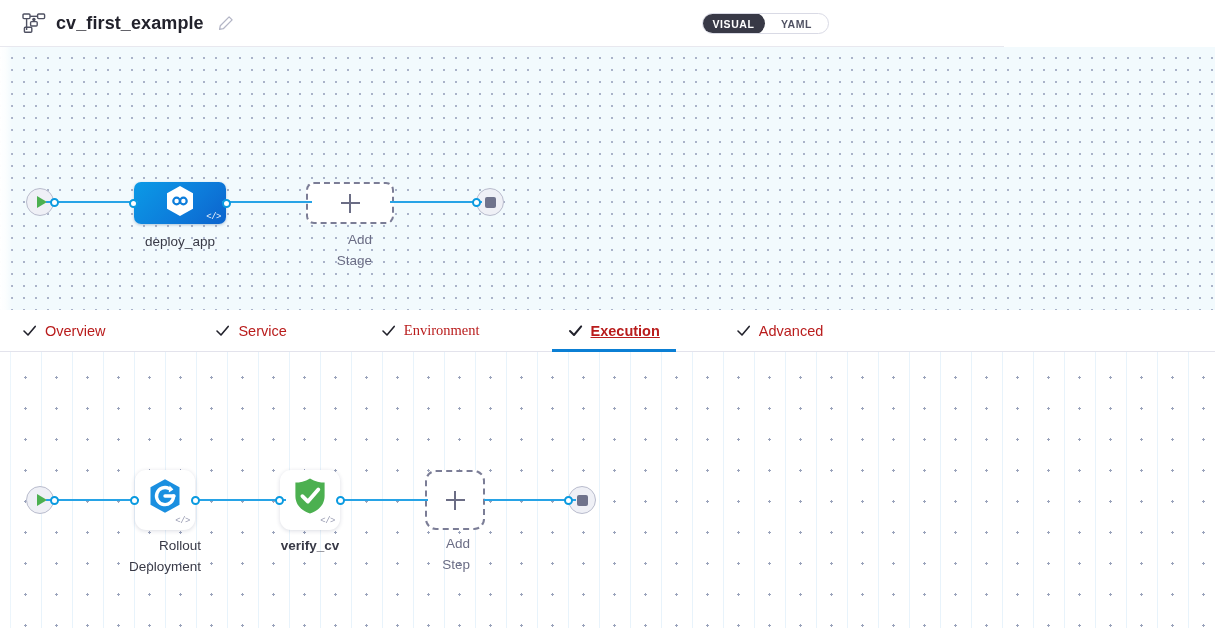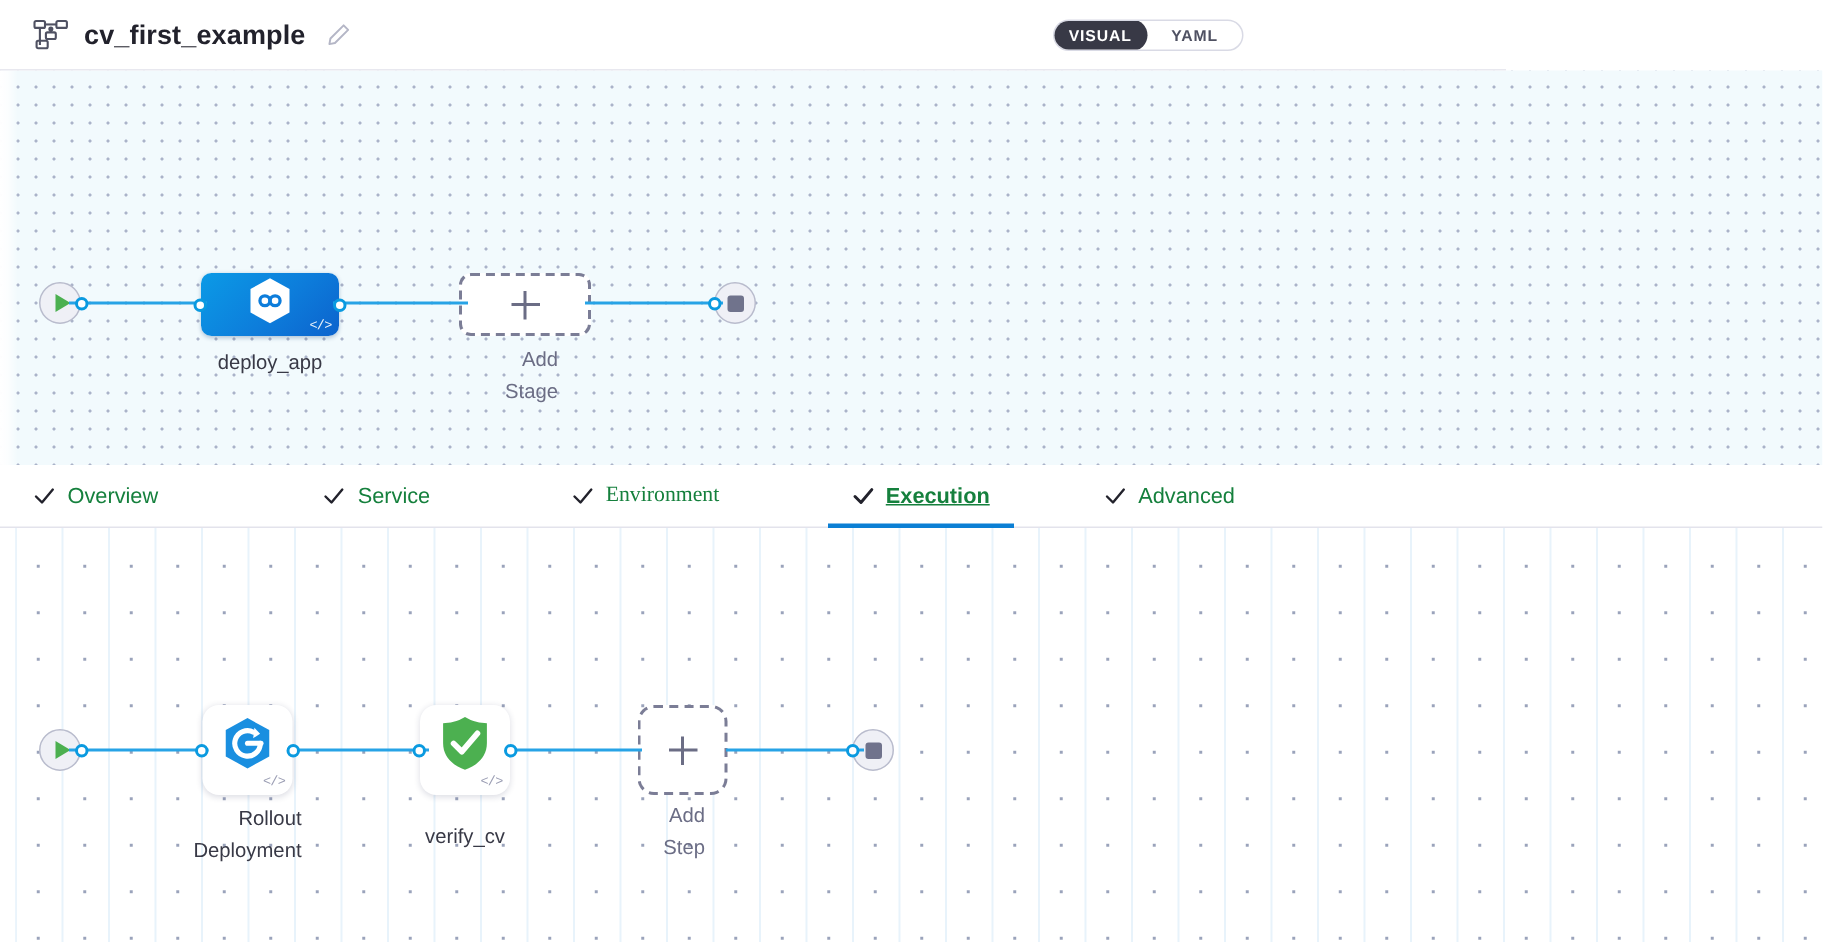--- a/index.html
+++ b/index.html
@@ -107,21 +107,21 @@
   .tab {
     display: flex; align-items: center; gap: 8px;
     padding: 0 16px;
     margin-left: 12px;
     cursor: pointer;
     position: relative;
     box-sizing: border-box;
   }
   .tab:first-child { margin-left: 14px; }
   .tab-label {
-    font-size: 14.5px; color: #15803d;
+    font-size: 14.5px; color: #b91c1c;
     white-space: nowrap;
   }
   .tab.active .tab-label { font-weight: bold; text-decoration: underline; }
   .tab .check { width: 15px; height: 15px; display:block; flex:none; }
   .tab.active::after {
     content: "";
     position: absolute; left: 0; right: 0; bottom: -1px;
     height: 3px; background: #0b7fd4;
   }
   
@@ -392,21 +392,21 @@
         <span class="step-ico">
           <svg width="36" height="38" viewBox="0 0 36 38">
             <path d="M18 1.5 C13 4.6 7.6 5.6 3.4 5.6 V19 C3.4 28.2 10.2 34 18 36.6 C25.8 34 32.6 28.2 32.6 19 V5.6 C28.4 5.6 23 4.6 18 1.5 Z" fill="#4cb050"></path>
             <path d="M10.4 19.2 L15.9 24.6 L26.3 12.4" fill="none" stroke="#ffffff" stroke-width="3.8" stroke-linecap="round" stroke-linejoin="round"></path>
           </svg>
         </span>
         <span class="code-badge dark" style="right:5px; bottom:4px;">&lt;/&gt;</span>
       </div>
       <div class="ring" style="left:-5px; top:25.5px;"></div>
       <div class="ring" style="left:56px; top:25.5px;"></div>
-      <div class="node-label" style="top:77px;">verify_cv</div>
+      <div class="node-label" style="top:65px;font-weight:bold;">verify_cv</div>
     </div>
 
     <div class="node-wrap" style="left:425px; top:118px;">
       <div class="dashed-box dashed-step">
         <span class="plus"></span>
       </div>
       <div class="node-label muted" style="top:63px;">Add Step</div>
     </div>
 
     <div class="node-wrap" style="left:568px; top:134px;">

